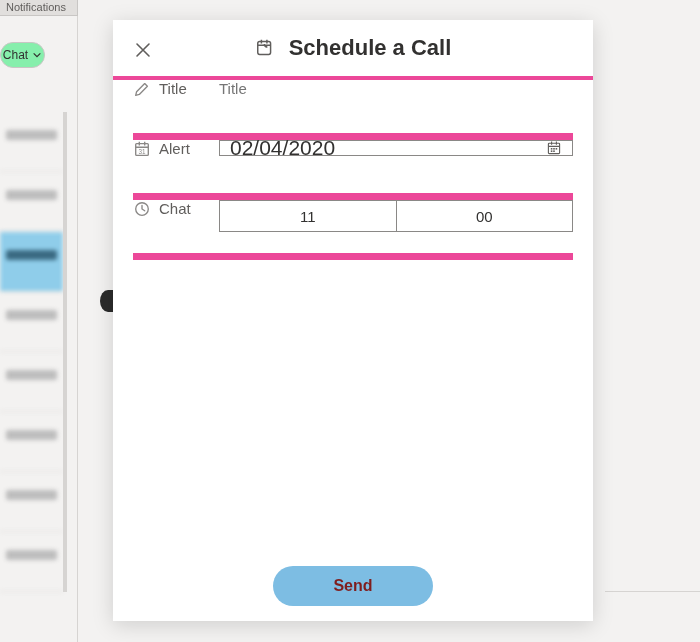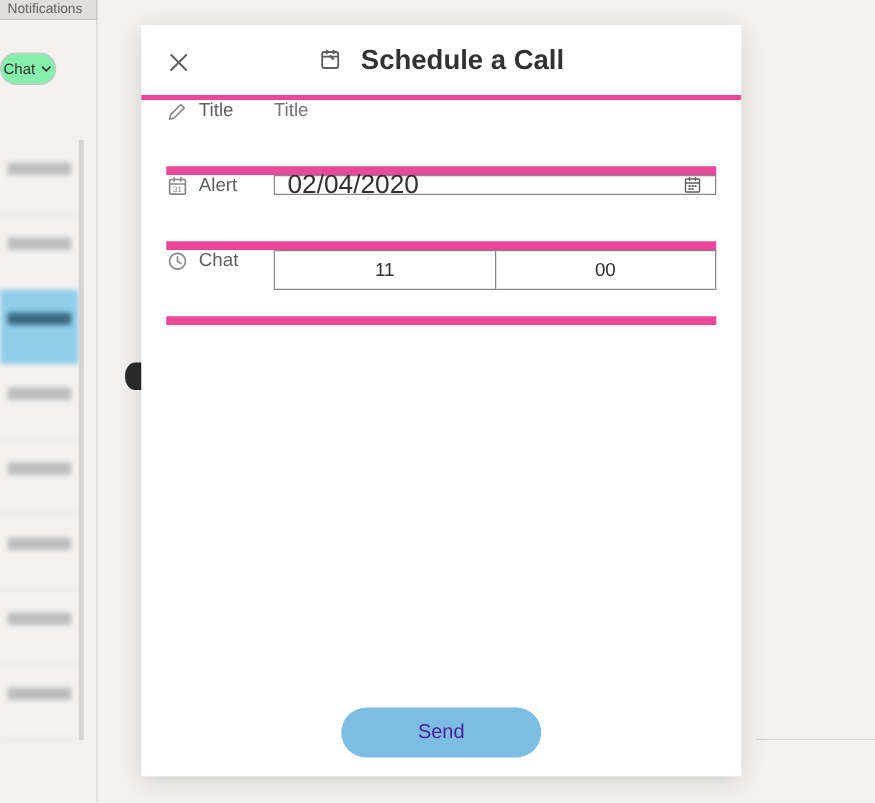--- a/index.html
+++ b/index.html
@@ -202,23 +202,23 @@
     height: 70px;
     display: flex;
     align-items: center;
     justify-content: center;
   }
   .send-btn {
     width: 160px;
     height: 40px;
     border-radius: 20px;
     background: #7dbde3;
-    color: #4c1d95;
+    color: #7f1d1d;
     font-size: 16px;
-    font-weight: 400;
+    font-weight: 700;
     border: none;
     cursor: pointer;
   }
 </style>
 </head>
 <body>
 
 <div class="bg-header">Notifications</div>
 <div class="bg-sidebar"></div>
 <div class="bg-chatpill">

